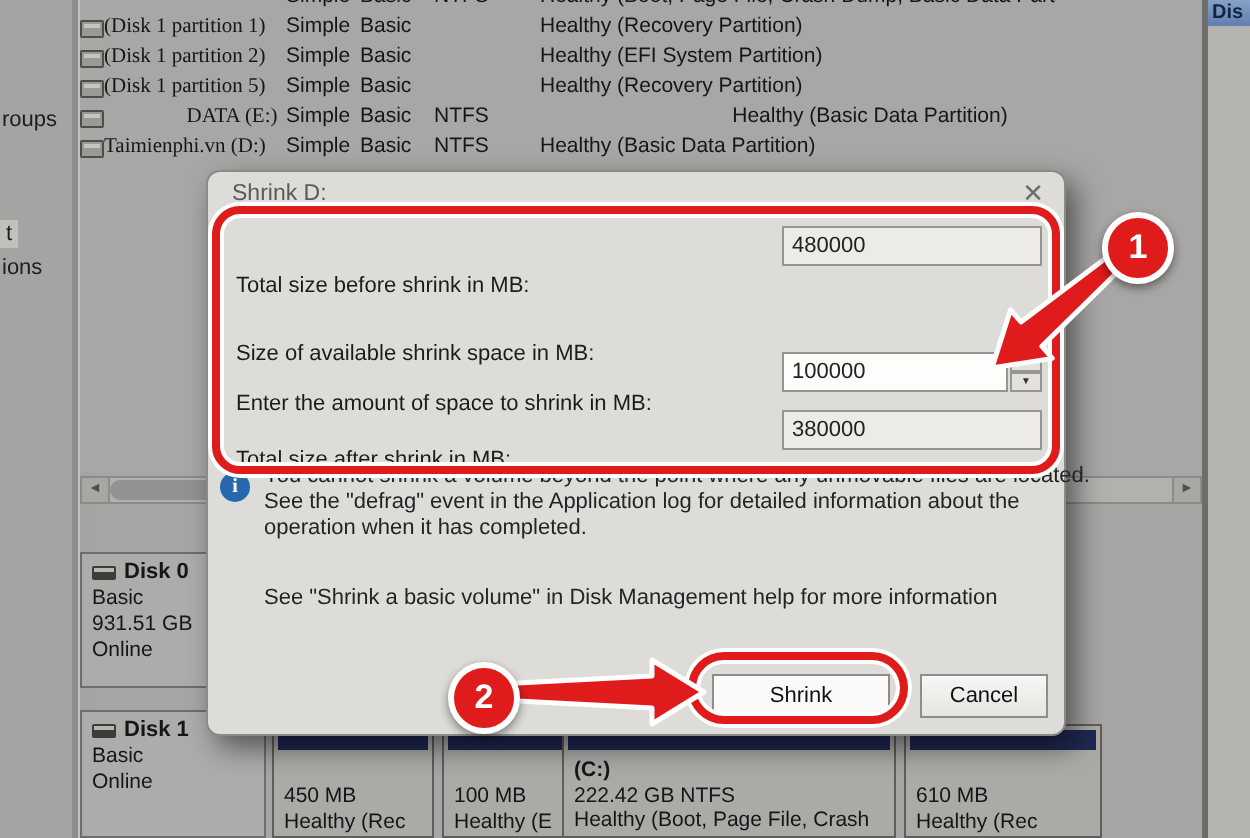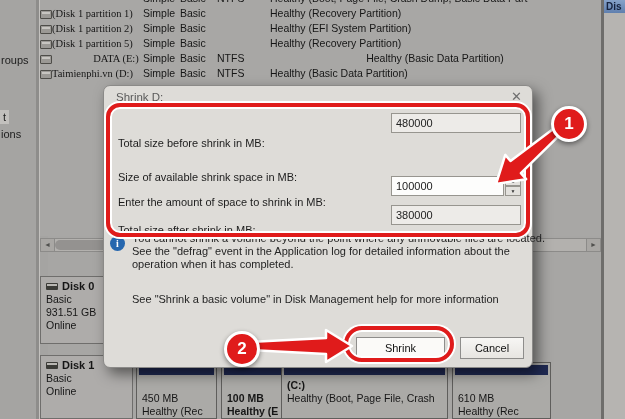--- a/index.html
+++ b/index.html
@@ -159,31 +159,32 @@
     <div>Online</div>
   </div>
 
   <div class="part-box" style="left:136px;width:81px;">
     <div class="part-bar"></div>
     <div class="part-text" style="top:29px;">
       <div>450 MB</div>
       <div>Healthy (Rec</div>
     </div>
   </div>
-  <div class="part-box" style="left:221px;width:70px;font-weight:bold;">
+  <div class="part-box" style="left:221px;width:70px;">
     <div class="part-bar"></div>
     <div class="part-text" style="top:29px;">
       <div>100 MB</div>
       <div>Healthy (E</div>
     </div>
   </div>
   <div class="part-box" style="left:281px;width:167px;">
     <div class="part-bar"></div>
     <div class="part-text" style="top:16px;">
       <div style="font-weight:bold;">(C:)</div>
+      <div>222.42 GB NTFS</div>
       <div>Healthy (Boot, Page File, Crash</div>
     </div>
   </div>
   <div class="part-box" style="left:452px;width:99px;">
     <div class="part-bar"></div>
     <div class="part-text" style="top:29px;">
       <div>610 MB</div>
       <div>Healthy (Rec</div>
     </div>
   </div>

